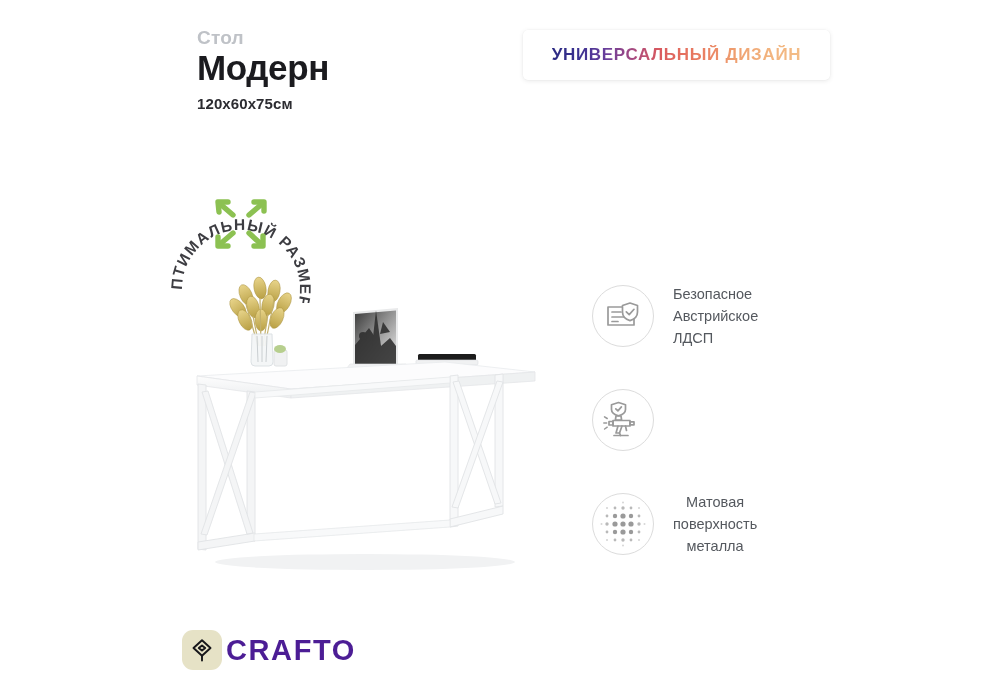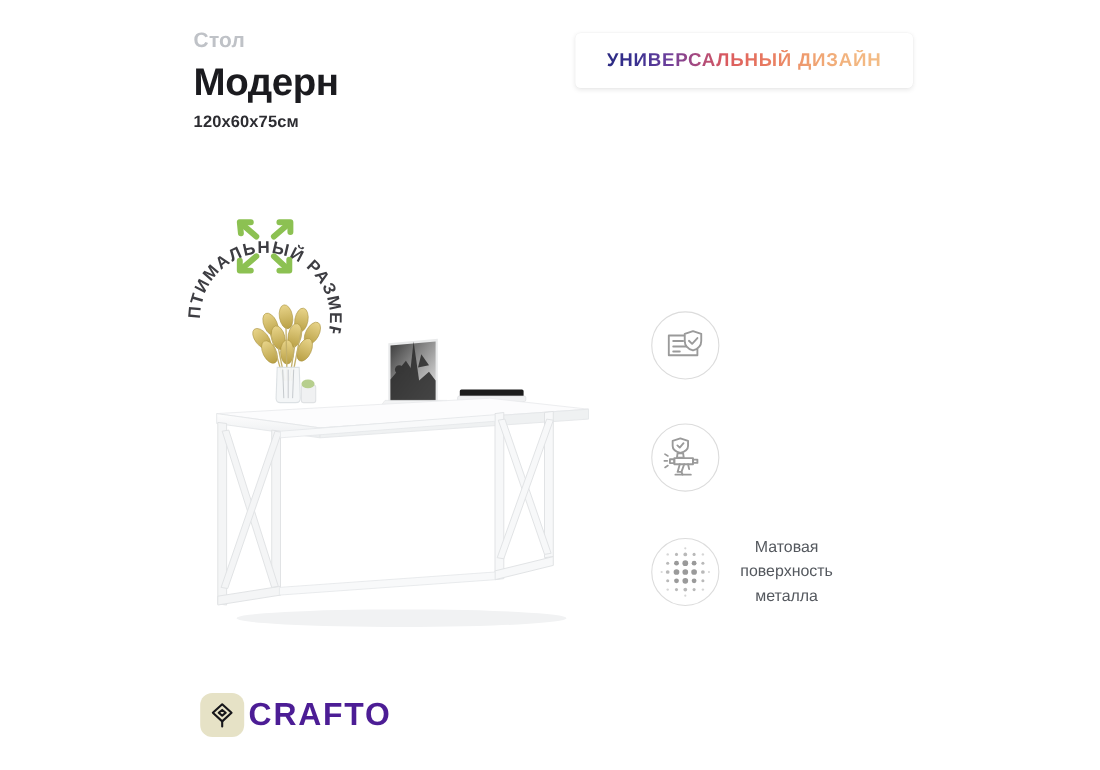--- a/index.html
+++ b/index.html
@@ -6,28 +6,28 @@
   html, body { width:1000px; height:700px; }
   body {
     background:#ffffff;
     font-family:"Liberation Sans", sans-serif;
     position:relative;
     overflow:hidden;
     -webkit-font-smoothing:antialiased;
   }
 
   
-  #header-block { position:absolute; left:176px; top:28px; }
+  #header-block { position:absolute; left:197px; top:28px; }
   #eyebrow {
     font-size:19px; font-weight:700; color:#bfc2c7;
     letter-spacing:.2px; line-height:1;
   }
   #product-title {
     font-size:35px; font-weight:700; color:#1b1b1f;
-    letter-spacing:-.4px; line-height:1.08; margin-top:9px;
+    letter-spacing:-.4px; line-height:1.08; margin-top:2px;
   }
   #dimensions {
     font-size:15px; font-weight:700; color:#2c2c31;
     margin-top:8px; letter-spacing:.1px;
   }
 
   
   #design-badge {
     position:absolute; left:523px; top:30px;
     width:307px; height:50px;
@@ -230,20 +230,23 @@
         <g stroke="#9a9a9a" stroke-width="1.7" fill="none" stroke-linecap="round" stroke-linejoin="round">
           <path d="M4 10 H30 V28 H4 Z"></path>
           <path d="M8 15 H17"></path>
           <path d="M8 20 H20"></path>
           <path d="M8 24.5 H14"></path>
           <path d="M26 6 L33.5 8.5 V15 C33.5 19.5 30 22.4 26 23.6 C22 22.4 18.5 19.5 18.5 15 V8.5 Z" fill="#ffffff"></path>
           <path d="M22.3 14.8 L25.2 17.6 L30 12.3"></path>
         </g>
       </svg>
     </div>
+    <div class="feature-text">Безопасное
+Австрийское
+ЛДСП</div>
   </div>
 
   <div class="feature-row">
     <div class="feature-icon">
       <svg width="40" height="40" viewBox="0 0 40 40" aria-hidden="true">
         <g stroke="#9a9a9a" stroke-width="1.7" fill="none" stroke-linecap="round" stroke-linejoin="round">
           <path d="M15.5 2.5 L22.5 4.8 V9.5 C22.5 12.8 19.6 14.7 15.5 15.8 C11.4 14.7 8.5 12.8 8.5 9.5 V4.8 Z"></path>
           <path d="M12.8 8.9 L14.9 10.9 L18.4 6.9"></path>
           <path d="M13 16 H18 L18.6 20 H12.4 Z"></path>
           <path d="M10 20.5 H27 V26 H10 Z"></path>

